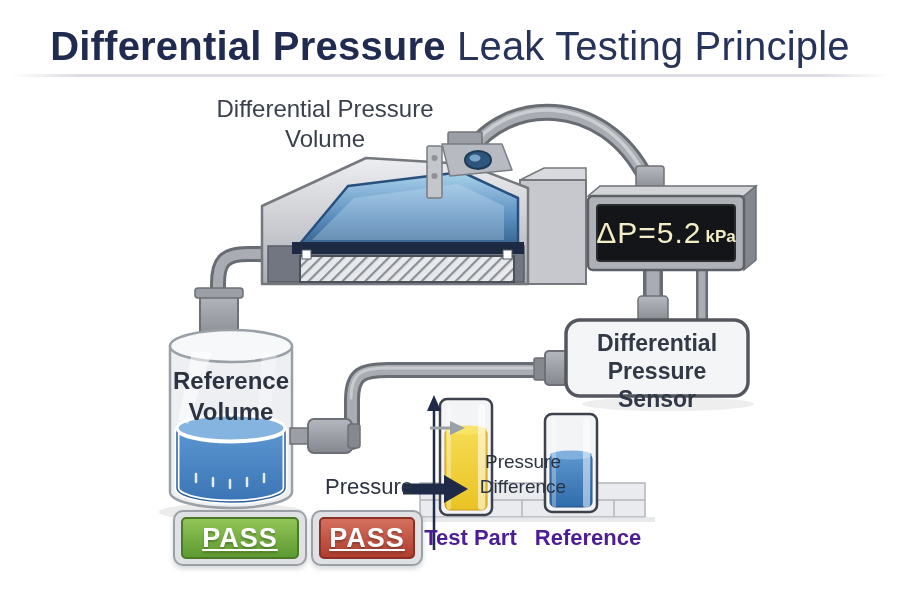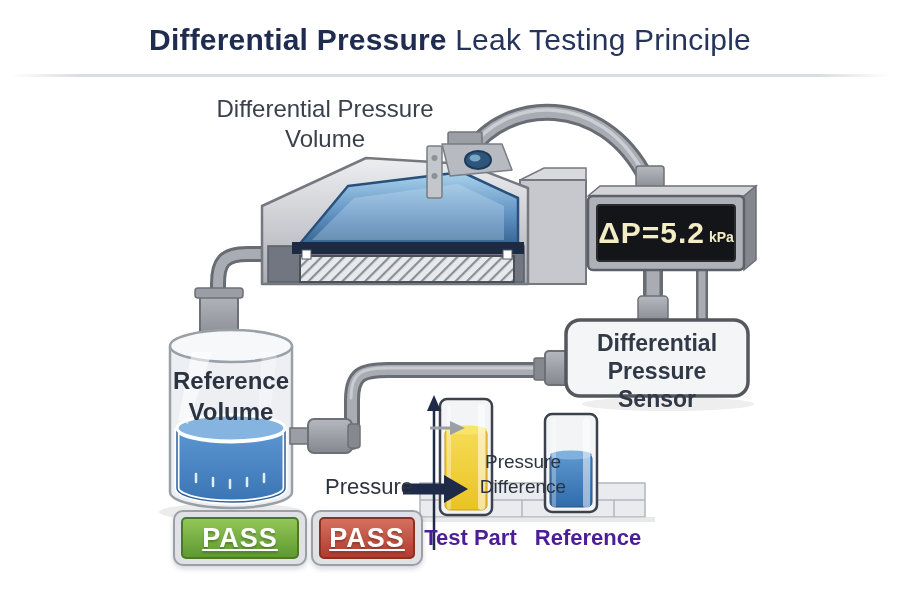--- a/index.html
+++ b/index.html
@@ -4,37 +4,37 @@
 <style>
   html,body{margin:0;padding:0;background:#ffffff;}
   #stage{
     position:relative;width:900px;height:600px;background:#ffffff;
     font-family:"Liberation Sans","DejaVu Sans",sans-serif;overflow:hidden;
   }
   svg{position:absolute;left:0;top:0;}
   .ov{position:absolute;line-height:1.2;}
   .title{
     left:0;top:22px;width:900px;text-align:center;
-    font-size:30px;color:#26335a;letter-spacing:.2px;
+    font-size:40px;color:#26335a;letter-spacing:.2px;
   }
   .title .em{font-weight:700;color:#1f2c50;}
   .title .rest{font-weight:400;}
   .divider{position:absolute;left:10px;top:74px;width:880px;height:3px;
     background:linear-gradient(90deg,rgba(220,221,226,0),#dcdde2 8%,#dcdde2 92%,rgba(220,221,226,0));}
   .lbl{color:#3a404c;font-weight:500;}
   .top-sensor{left:175px;top:94px;width:300px;text-align:center;font-size:24px;line-height:30px;}
   .welded{left:265px;top:290px;width:320px;text-align:center;font-size:24px;}
   .refvol{left:166px;top:365px;width:130px;text-align:center;font-size:24px;line-height:31px;color:#2b3240;font-weight:600;}
   .sensorbox-text{left:566px;top:329px;width:182px;text-align:center;font-size:23px;line-height:28px;color:#323946;font-weight:600;}
   .display-text{
     left:597px;top:205px;width:138px;height:56px;display:flex;align-items:center;justify-content:center;
     color:#f3edc6;
   }
-  .display-text .reading{font-size:30px;font-weight:700;letter-spacing:1px;}
-  .display-text .unit{font-size:14px;font-weight:700;margin-left:4px;margin-top:9px;}
+  .display-text .reading{font-size:30px;font-weight:400;letter-spacing:1px;}
+  .display-text .unit{font-size:17px;font-weight:700;margin-left:4px;margin-top:9px;}
   .pressure{left:318px;top:474px;width:95px;text-align:right;font-size:22px;color:#2c3340;font-weight:500;}
   .pdiff{left:468px;top:449px;width:110px;text-align:center;font-size:19px;line-height:25px;color:#2c3340;font-weight:500;}
   .tube-lbl{font-size:22px;color:#4c1d95;font-weight:600;text-align:center;}
   .tp-lbl{left:418px;top:525px;width:105px;}
   .rf-lbl{left:533px;top:525px;width:110px;}
   .btn-frame{
     position:absolute;border-radius:10px;background:#dfe1e4;border:2px solid #9ba0a6;
     box-shadow:0 3px 5px rgba(30,40,60,.18);display:flex;align-items:center;justify-content:center;
   }
   .btn-inner{

